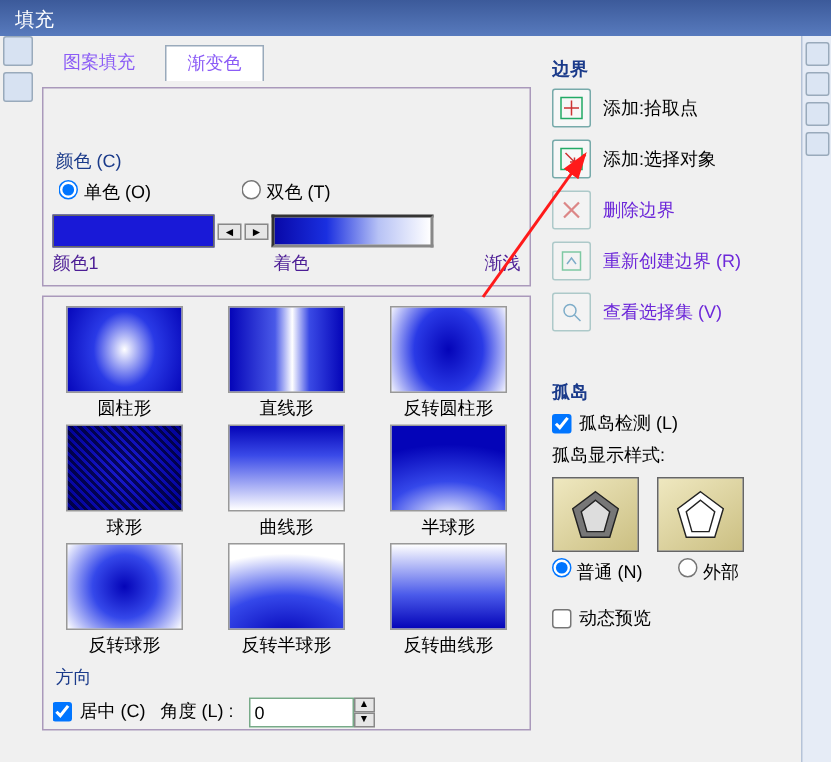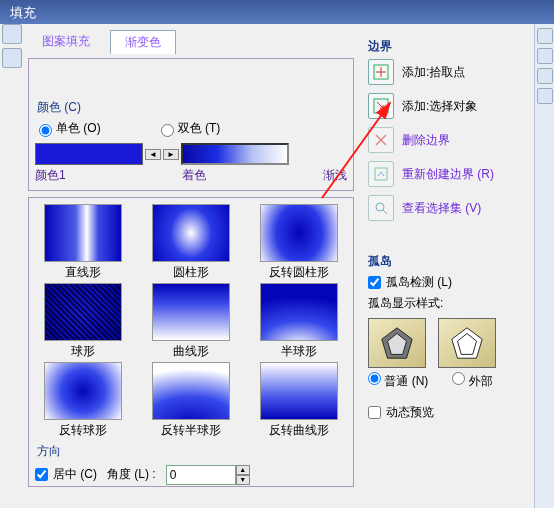--- a/index.html
+++ b/index.html
@@ -18,21 +18,21 @@
   .tab { padding: 3px 14px; color: #8b5cf6; cursor: pointer; }
   .tab.active { background: #fff; border: 1px solid #9ab; border-bottom: none; }
 
   
   .group { border: 1px solid #a9b; background: #f0f0f0; padding: 4px 6px 6px 6px; margin-bottom: 6px; position: relative; }
   .group-bare { padding: 4px 0 6px 0; margin-bottom: 8px; }
   .legend { color: #1a3a8a; font-size: 12px; padding: 0 2px; margin-bottom: 2px; margin-top: 36px; }
   .legend-bold { color: #1a3a8a; font-size: 12px; font-weight: bold; margin-bottom: 4px; }
 
   .radio-row { display: flex; gap: 60px; padding: 2px 4px 6px 4px; }
-  .radio-row label { display: flex; align-items: flex-end; gap: 4px; }
+  .radio-row label { display: flex; align-items: flex-start; gap: 4px; }
   input[type=radio], input[type=checkbox] { margin: 0; }
 
   .color-bar-row { display: flex; align-items: center; gap: 2px; }
   .grad-swatch { height: 22px; border: 1px solid #666; }
   .grad1 { width: 108px; background: #1919d7; }
   .arrows { display: flex; flex-direction: column; }
   .arrow-btn { width: 16px; height: 11px; font-size: 8px; line-height: 9px; text-align: center; background: #e6e6e6; border: 1px solid #888; cursor: pointer; }
   .grad2 { width: 108px; background: linear-gradient(to right, #0808a8, #1a2fe0, #b7c2f5, #fff); border: 2px inset #888; }
   .labels3 { display: flex; justify-content: space-between; font-size: 12px; color: #4c1d95; margin-top: 2px; }
 
@@ -117,26 +117,26 @@
         <span>颜色1</span>
         <span>着色</span>
         <span>渐浅</span>
       </div>
     </div>
 
     <div class="grad-grid">
 
       <div class="grid-row">
         <div class="grad-item">
+          <div class="grad-thumb" style="background:radial-gradient(ellipse 60% 100% at 50% 50%,#fff 0%,#2a3ae6 45%,#0404b8 100%);"></div>
+          <div class="grad-caption">圆柱形</div>
+        </div>
+        <div class="grad-item">
           <div class="grad-thumb" style="background:linear-gradient(90deg,#0404b8,#4a5ae8 40%,#fff 55%,#3a4ae5 70%,#0404b8);"></div>
           <div class="grad-caption">直线形</div>
-        </div>
-        <div class="grad-item">
-          <div class="grad-thumb" style="background:radial-gradient(ellipse 60% 100% at 50% 50%,#fff 0%,#2a3ae6 45%,#0404b8 100%);"></div>
-          <div class="grad-caption">圆柱形</div>
         </div>
         <div class="grad-item">
           <div class="grad-thumb" style="background:radial-gradient(ellipse 60% 100% at 50% 50%,#0404b8 0%,#2a3ae6 50%,#fff 100%);"></div>
           <div class="grad-caption">反转圆柱形</div>
         </div>
       </div>
 
       <div class="grid-row">
         <div class="grad-item">
           <div class="grad-thumb" style="background:repeating-linear-gradient(45deg,#050560 0 2px,#1b1bd0 2px 4px),radial-gradient(circle,#fff,#0404b8); background-blend-mode:multiply;"></div>

